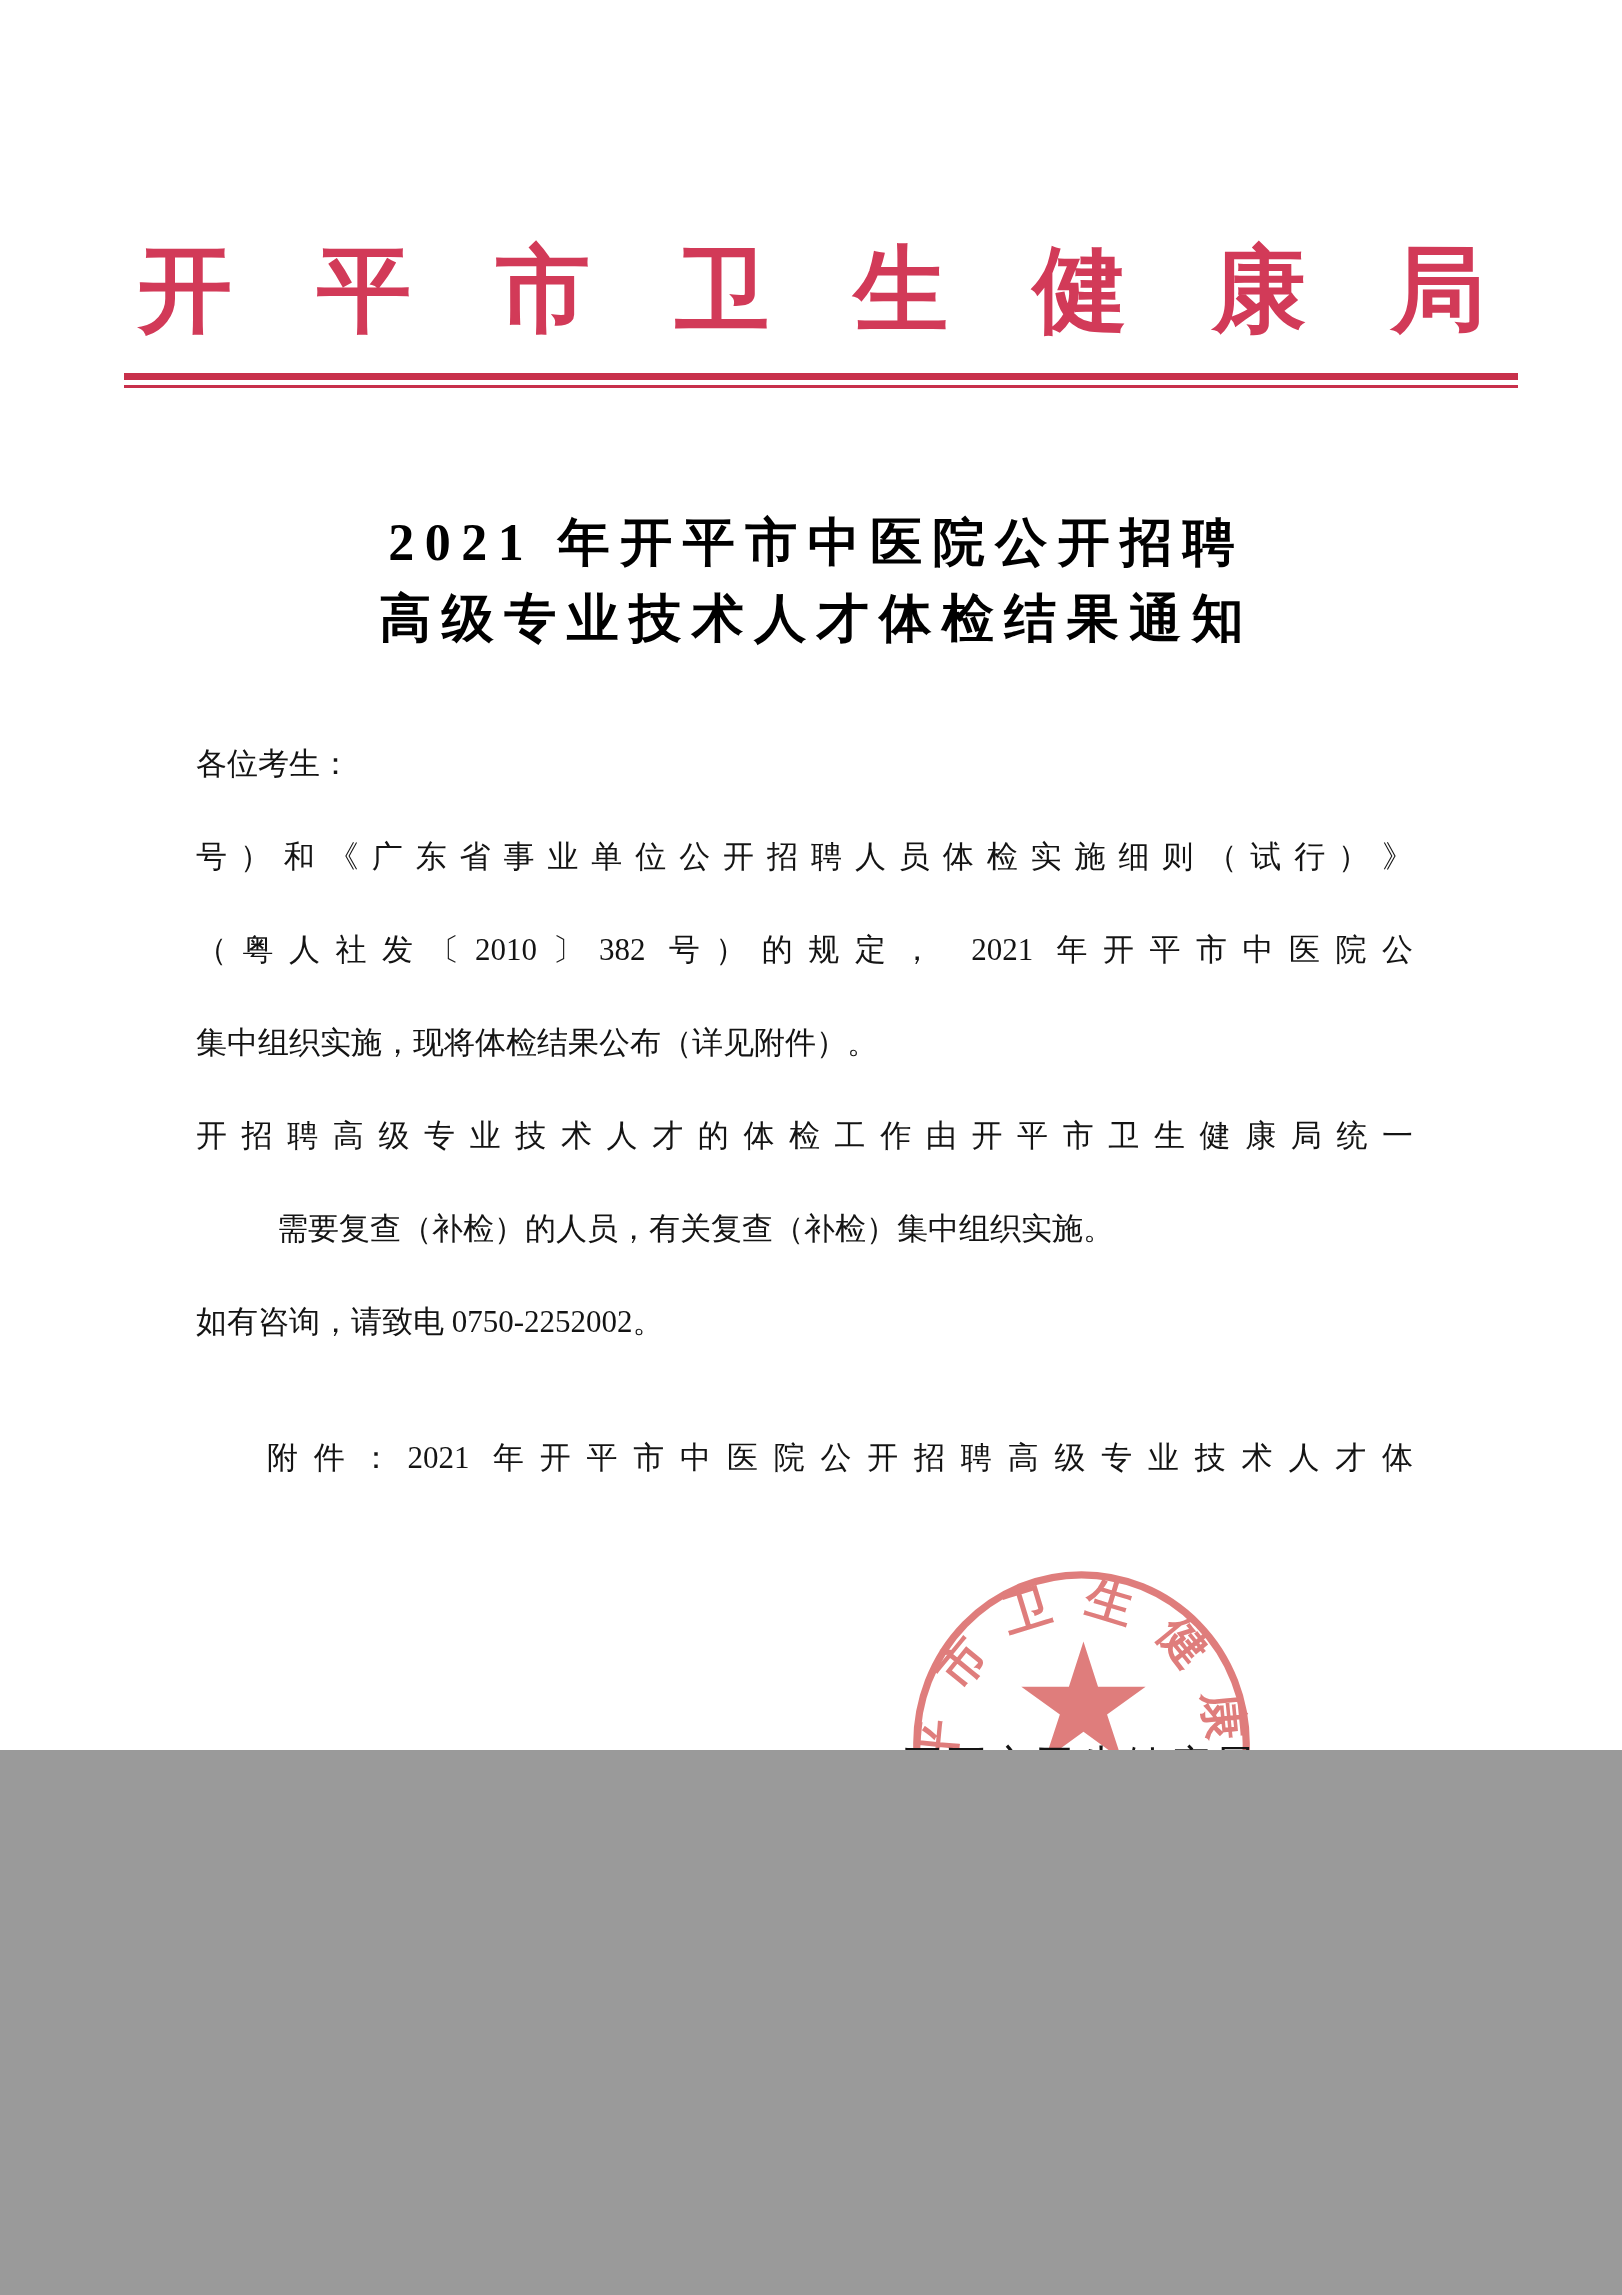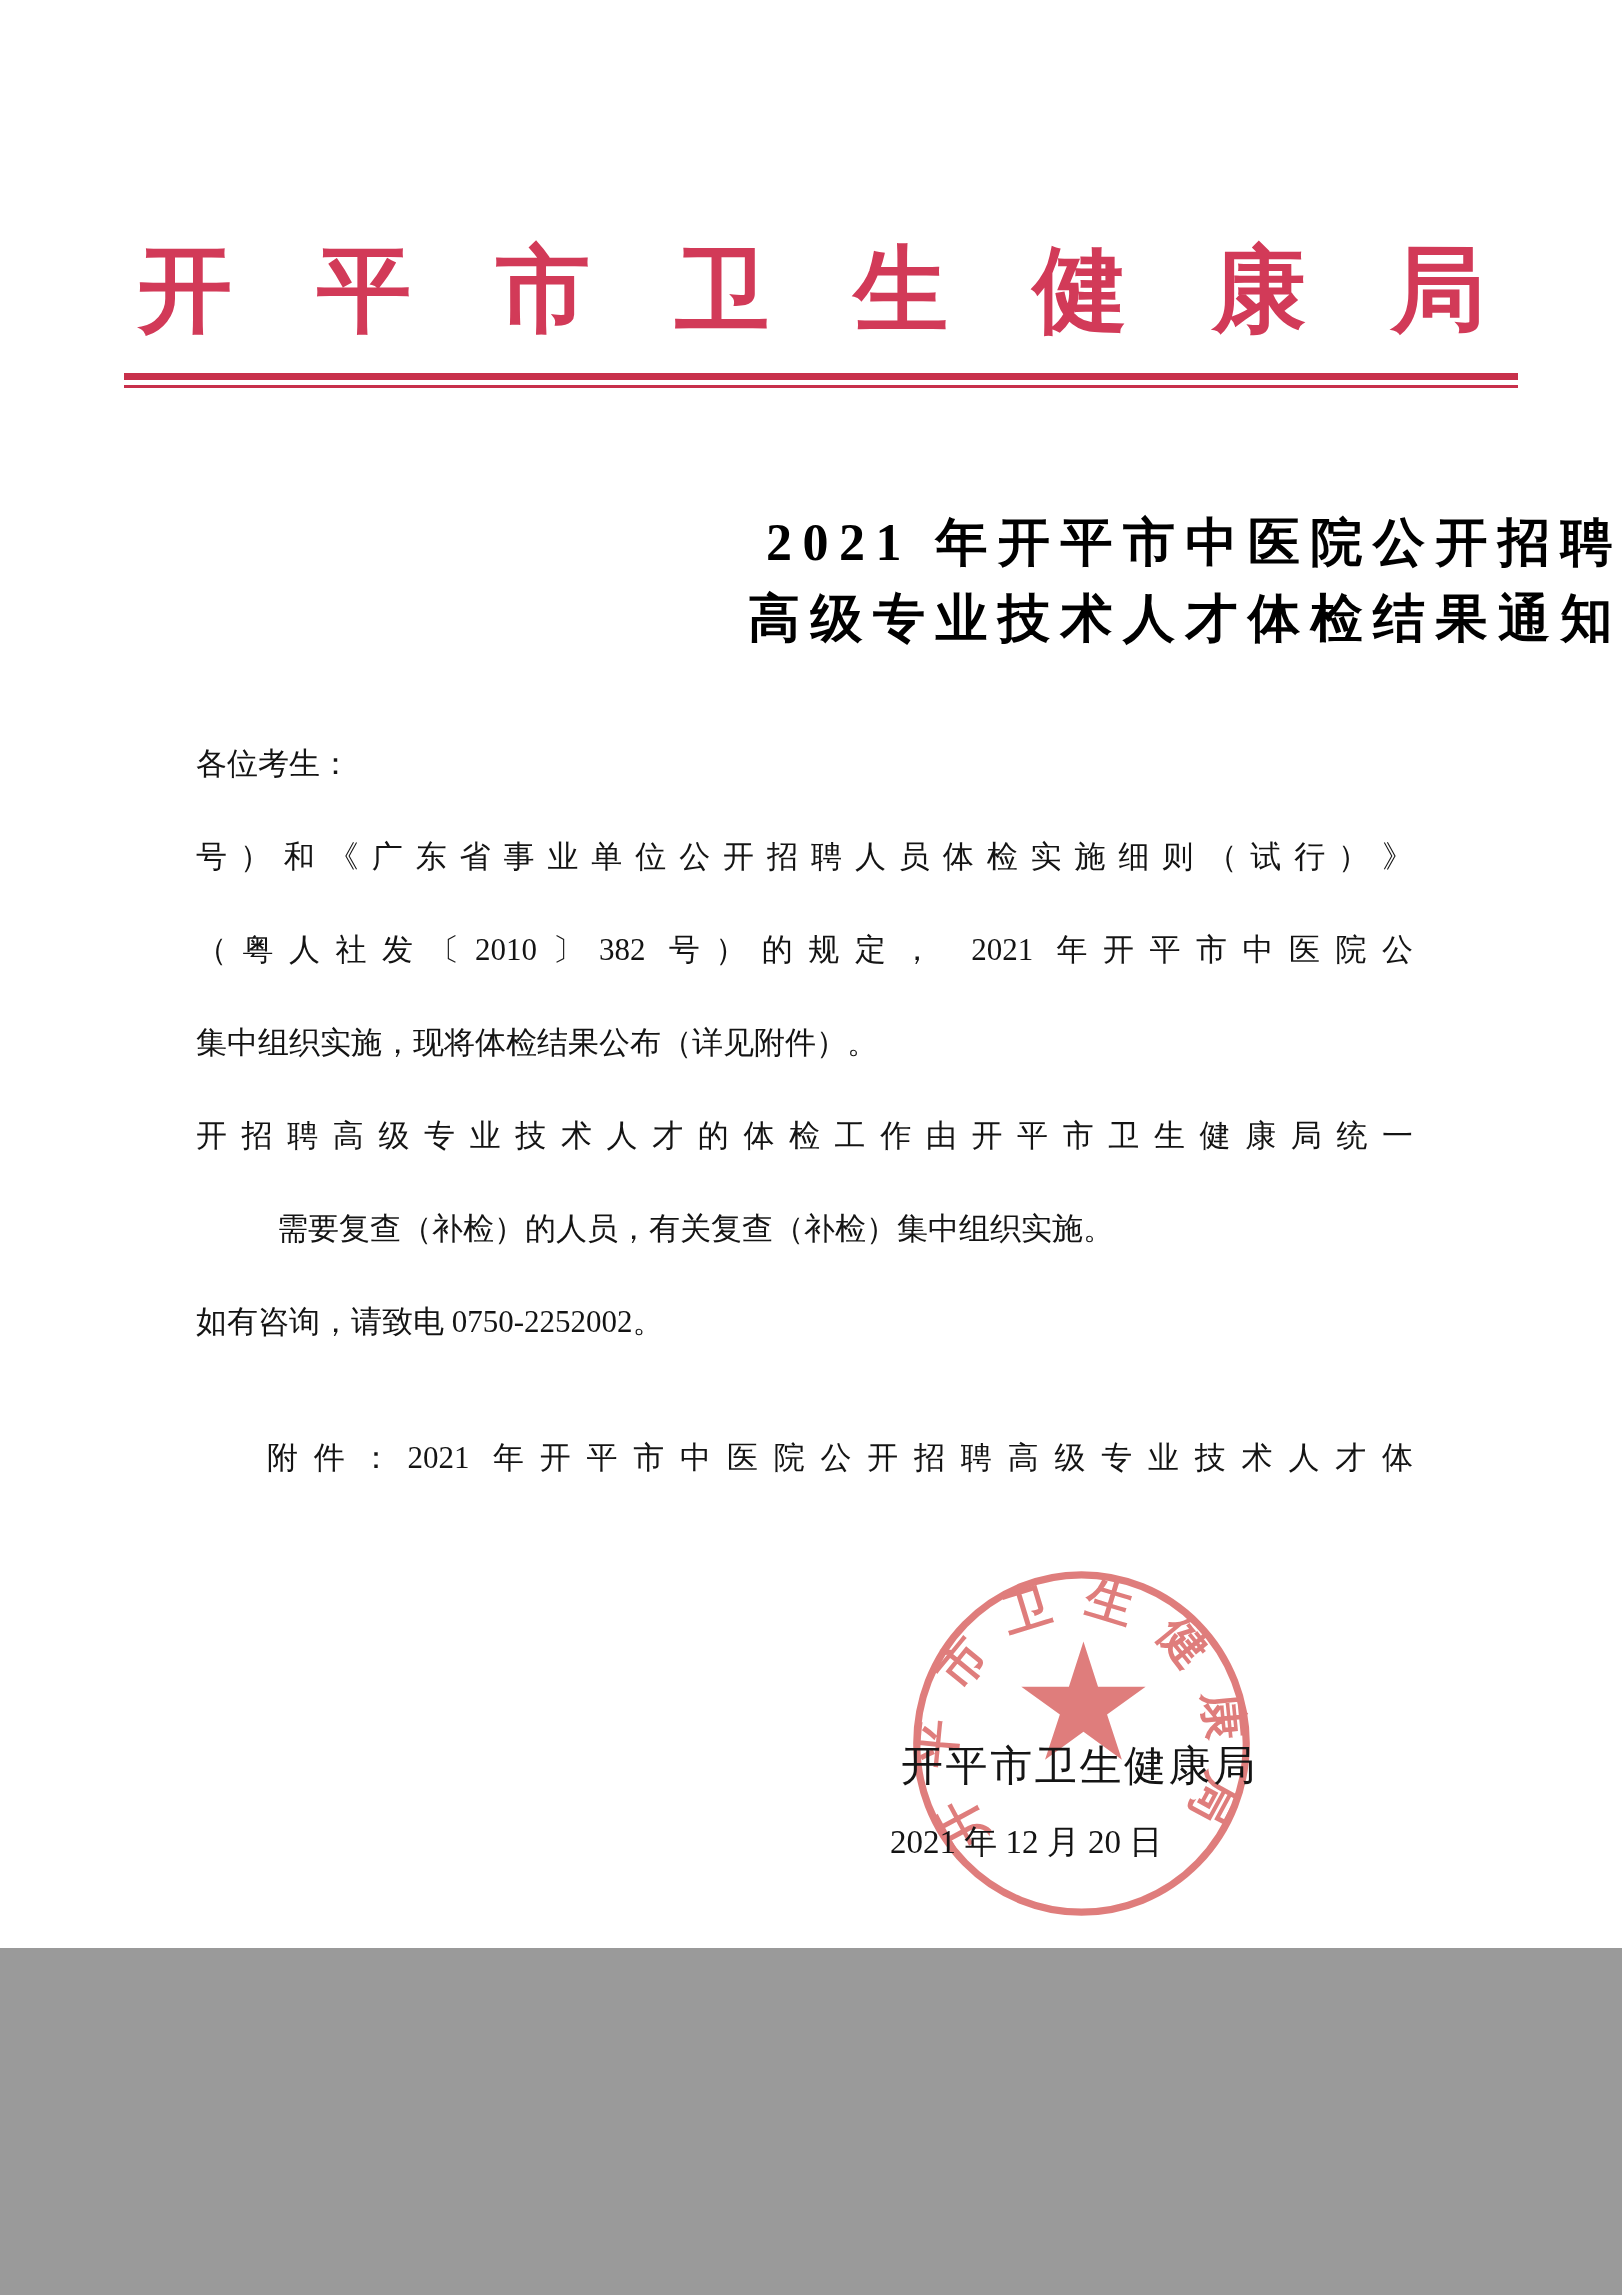--- a/index.html
+++ b/index.html
@@ -4,21 +4,21 @@
 <style>
   :root{
     --letterhead-red:#d23a58;
     --rule-red:#c8304b;
     --seal-red:#d4514f;
     --body-black:#141414;
   }
   html,body{margin:0;padding:0;background:#9a9a9a;}
   .page{
     position:relative;
-    width:1623px;height:1948px;
+    width:1623px;height:1750px;
     margin:0 auto;
     background:#ffffff;
     font-family:"Liberation Serif","DejaVu Serif",serif;
     color:var(--body-black);
     overflow:hidden;
   }
   
   .agency{
     position:absolute;top:239px;left:0;width:100%;
     text-align:center;
@@ -26,21 +26,21 @@
     color:var(--letterhead-red);
     letter-spacing:85px;text-indent:85px;
     white-space:nowrap;
   }
   .rule{position:absolute;left:124px;width:1394px;background:var(--rule-red);}
   .rule-thick{top:373px;height:7.2px;}
   .rule-thin{top:385px;height:2.6px;}
   
   .doc-title{
     position:absolute;top:505px;left:0;width:100%;
-    text-align:right;font-weight:bold;color:#000;
+    text-align:center;font-weight:bold;color:#000;
     font-size:52px;line-height:76px;
     letter-spacing:10.5px;text-indent:10.5px;
   }
   
   .doc-body{
     position:absolute;top:717px;left:196px;width:1217px;
     font-size:31px;line-height:93px;
   }
   .line{margin:0;}
   .jl{text-align:justify;text-align-last:justify;}

